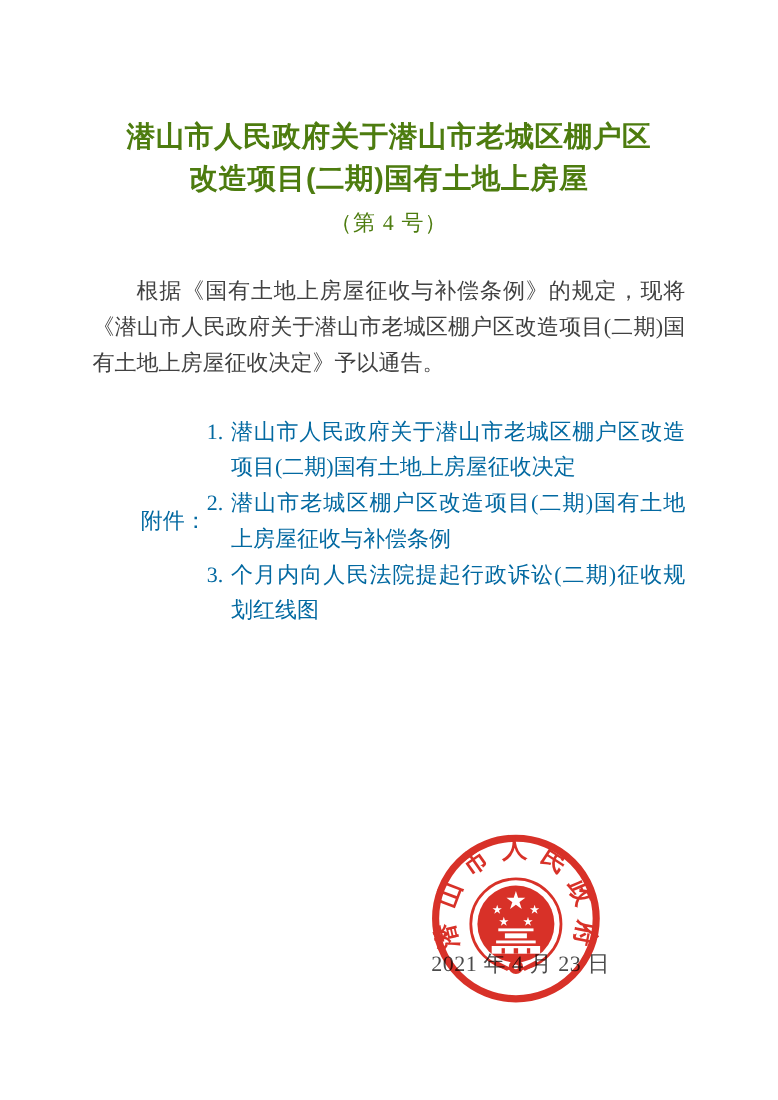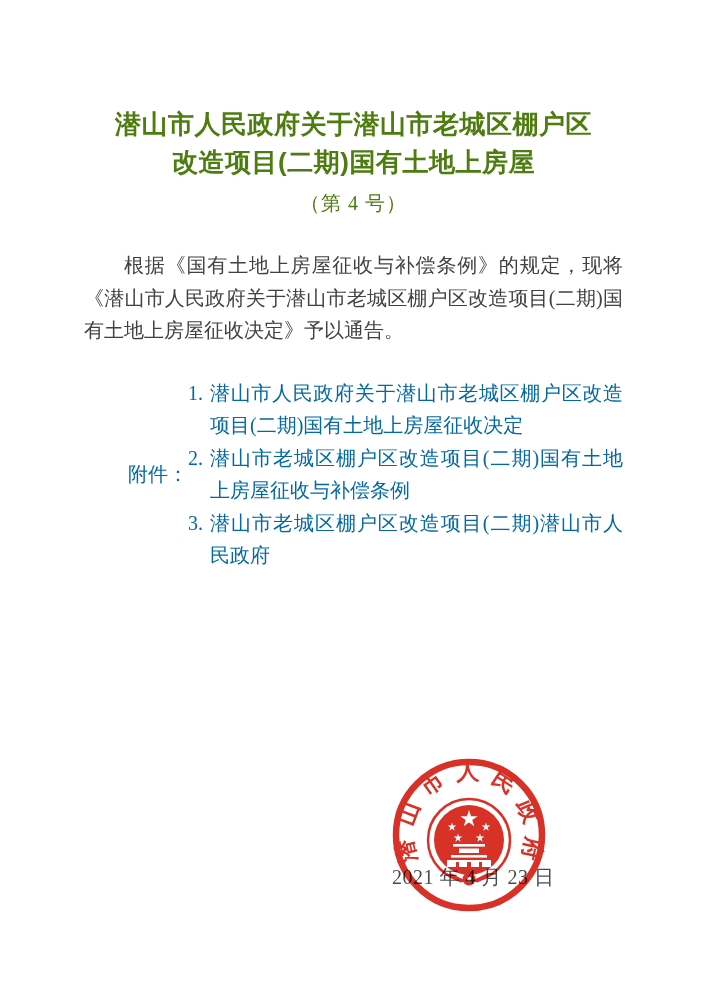--- a/index.html
+++ b/index.html
@@ -107,21 +107,21 @@
           <div class="att-item">
             <span class="att-num">1.</span>
             <span class="att-text">潜山市人民政府关于潜山市老城区棚户区改造项目(二期)国有土地上房屋征收决定</span>
           </div>
           <div class="att-item">
             <span class="att-num">2.</span>
             <span class="att-text">潜山市老城区棚户区改造项目(二期)国有土地上房屋征收与补偿条例</span>
           </div>
           <div class="att-item">
             <span class="att-num">3.</span>
-            <span class="att-text">潜山市老城区棚户区改造项目(二期)潜山市人民政府</span>
+            <span class="att-text">个月内向人民法院提起行政诉讼(二期)征收规划红线图</span>
           </div>
         </div>
       </div>
     </div>
   </div>
 
   <div class="seal-date">2021 年 4 月 23 日</div>
 
   <svg class="seal" viewBox="0 0 158 158" xmlns="http://www.w3.org/2000/svg">
 

